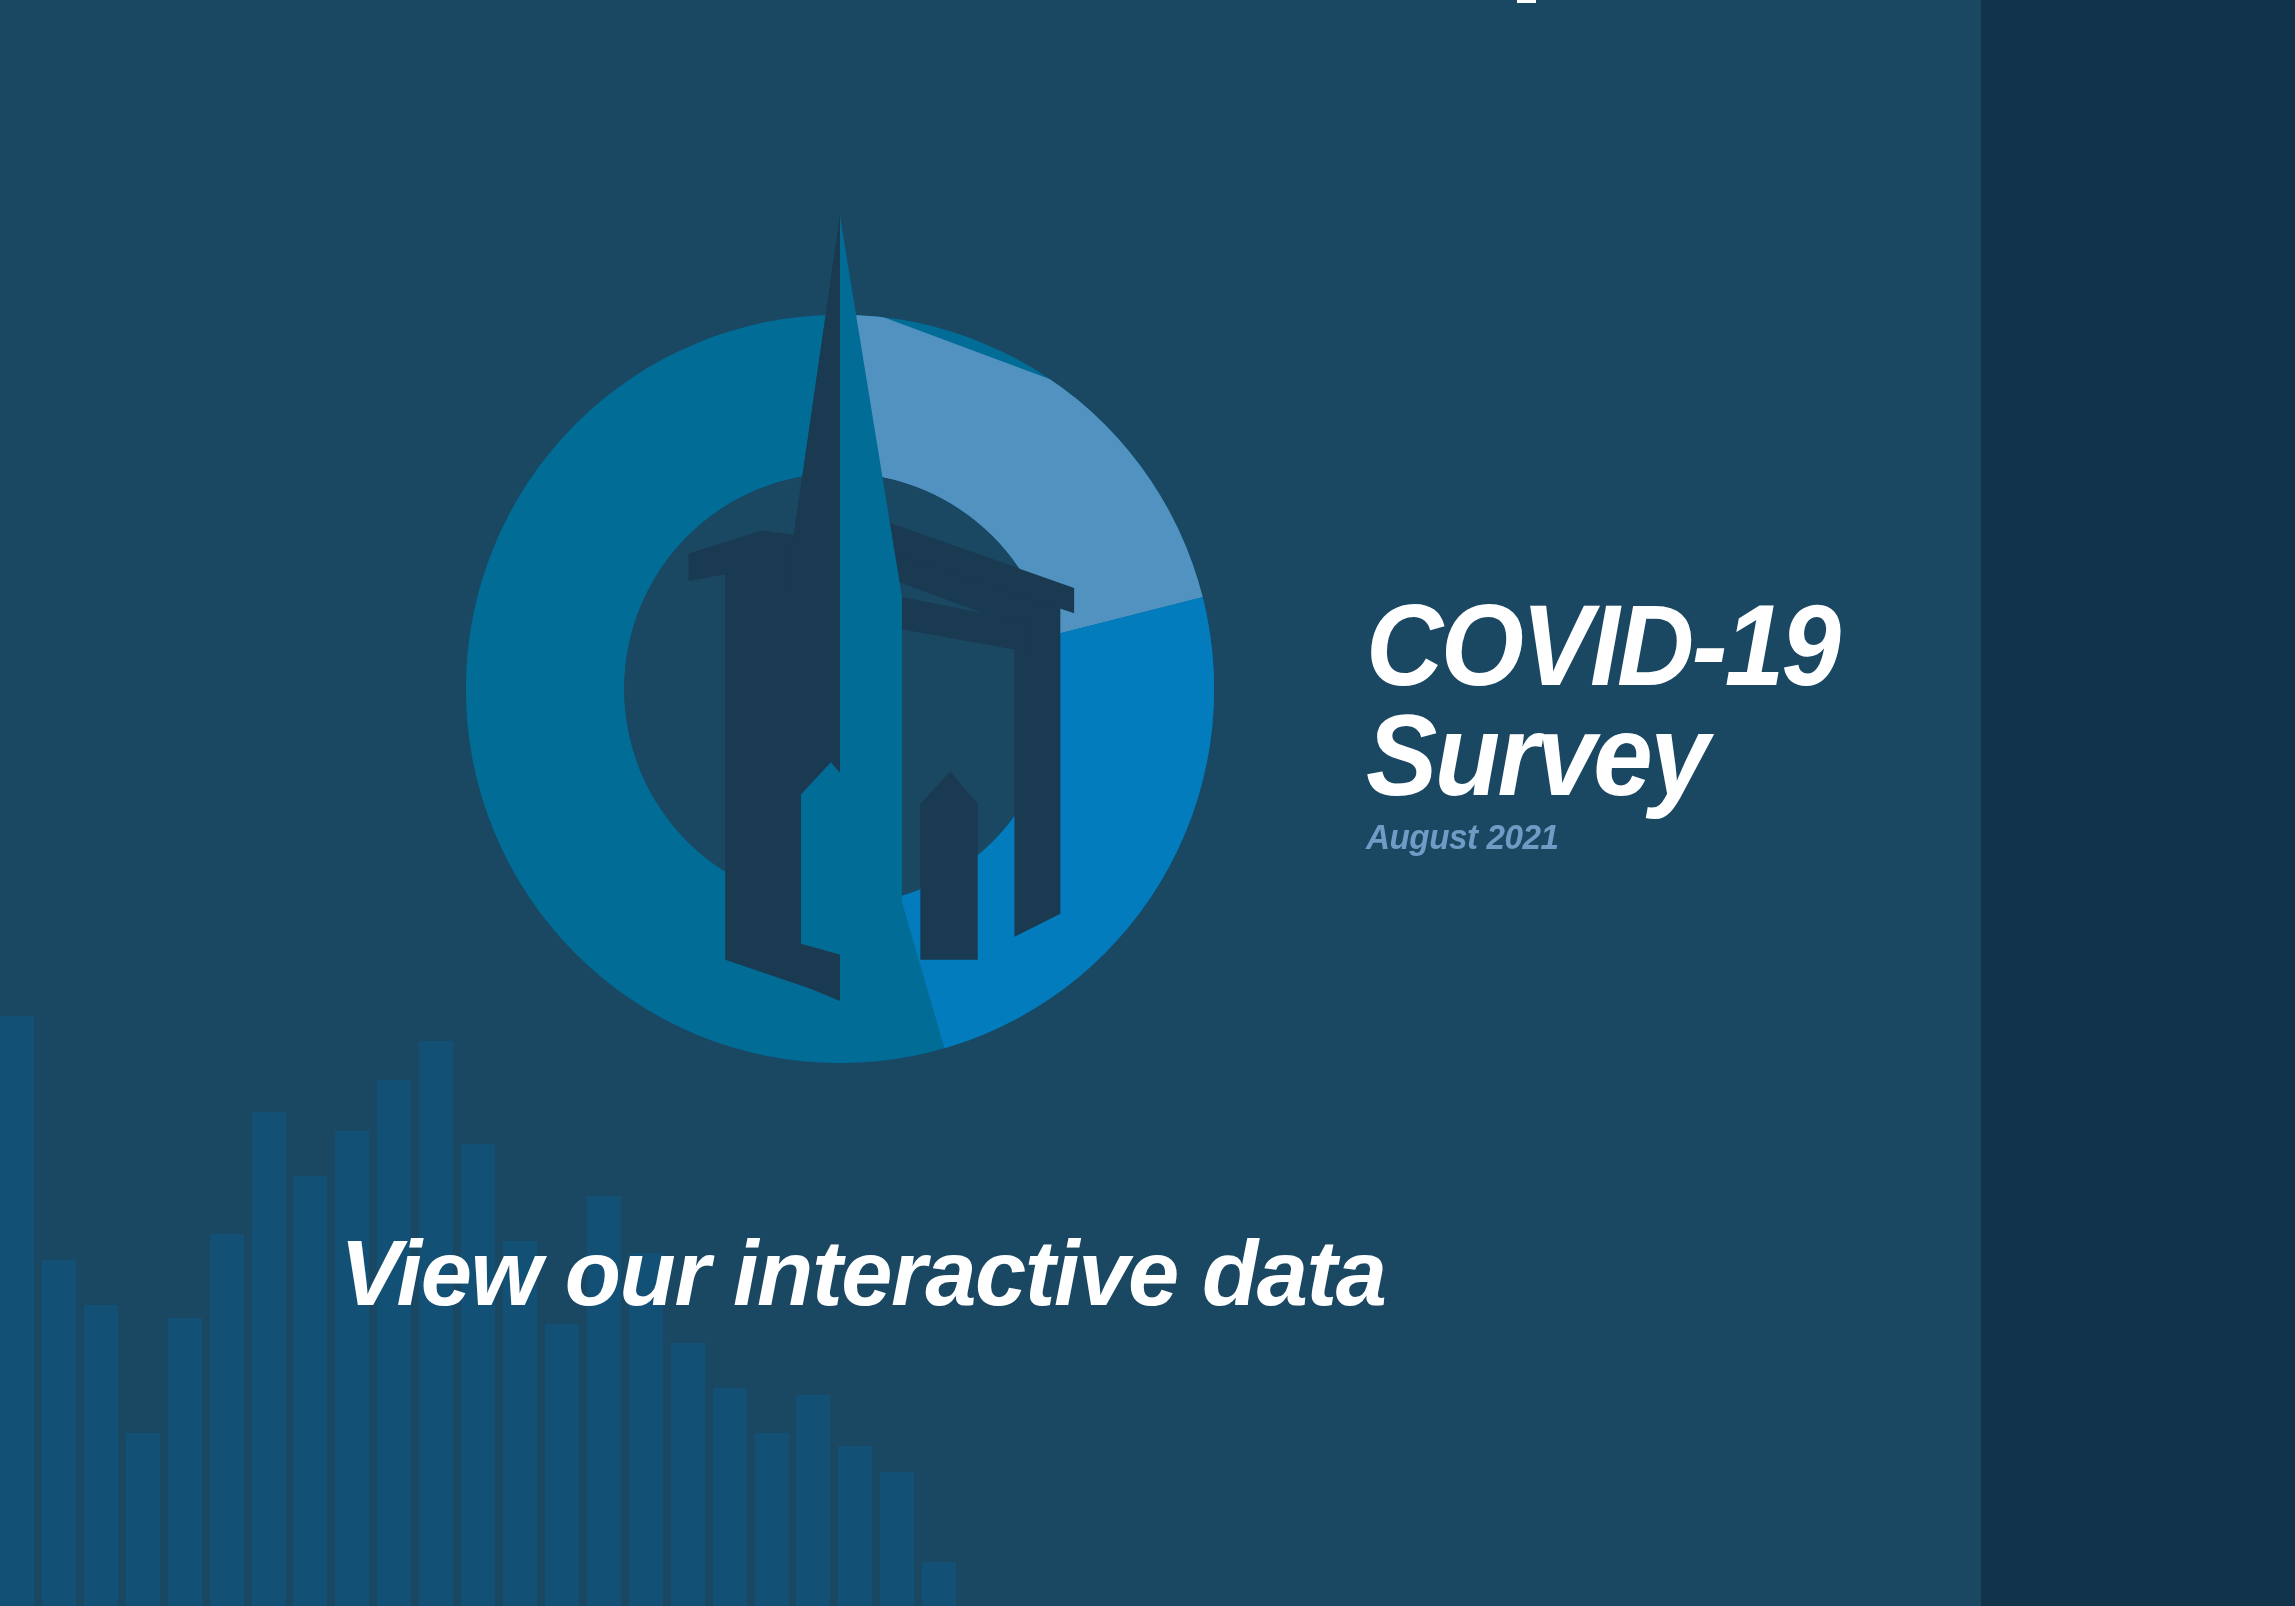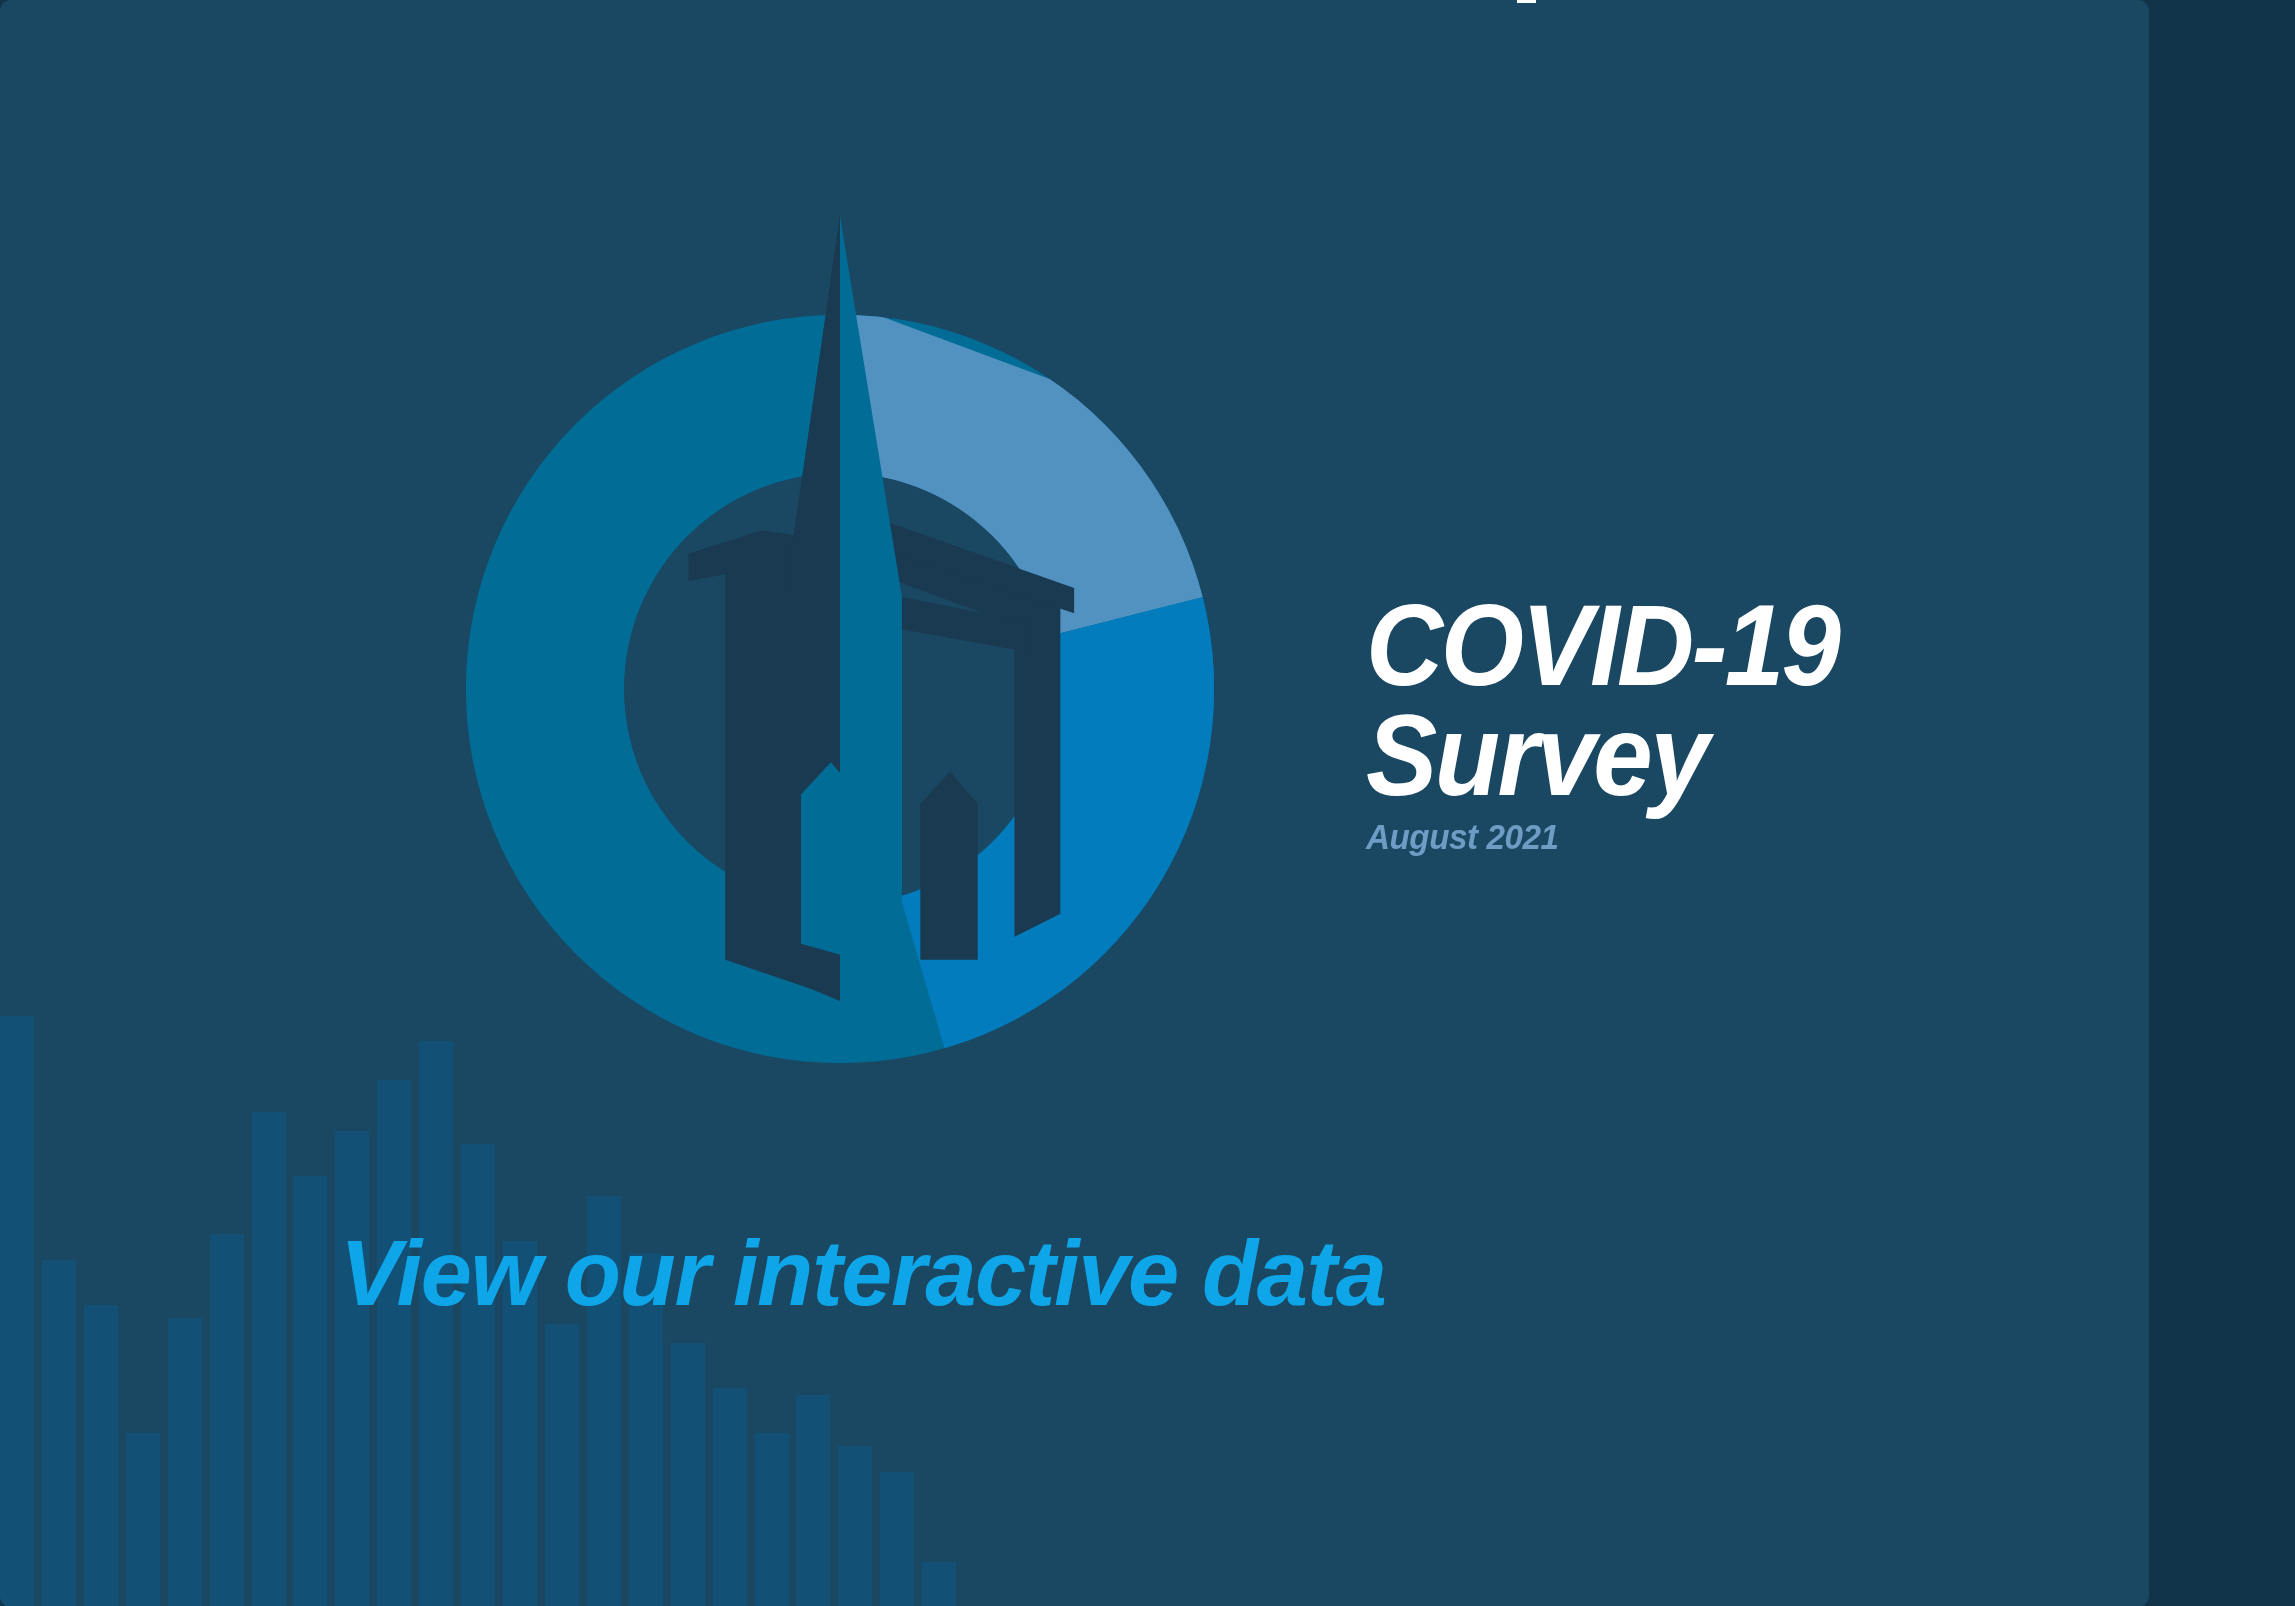--- a/index.html
+++ b/index.html
@@ -1,23 +1,22 @@
 <!DOCTYPE html>
 <html style="font-size:7.3px"><head>
 <meta charset="utf-8">
 <style>
   html,body{margin:0;padding:0;background:#12344a;}
   body{font-family:"Liberation Sans",sans-serif;}
 
   #stage{
     position:relative;
-    width:2149px;height:1607px;
+    width:1981px;height:1607px;
     background:#1a4762;
     overflow:hidden;
-    border-radius:11px;
   }
 
   
   #top-notch{
     position:absolute;left:1517px;top:0;width:19px;height:3.2px;
     background:#ffffff;
   }
 
   
   #bar-chart{
@@ -70,21 +69,21 @@
     transform:scaleX(0.95);
     transform-origin:left center;
     white-space:nowrap;
   }
 
   
   #tagline{
     position:absolute;
     left:340px;top:1221px;
     margin:0;
-    color:#0ea5e9;
+    color:#ffffff;
     font-family:"Liberation Sans",sans-serif;
     font-weight:bold;
     font-style:italic;
     font-size:92px;
     letter-spacing:-1.4px;
     white-space:nowrap;
   }
 </style>
 </head>
 <body>

